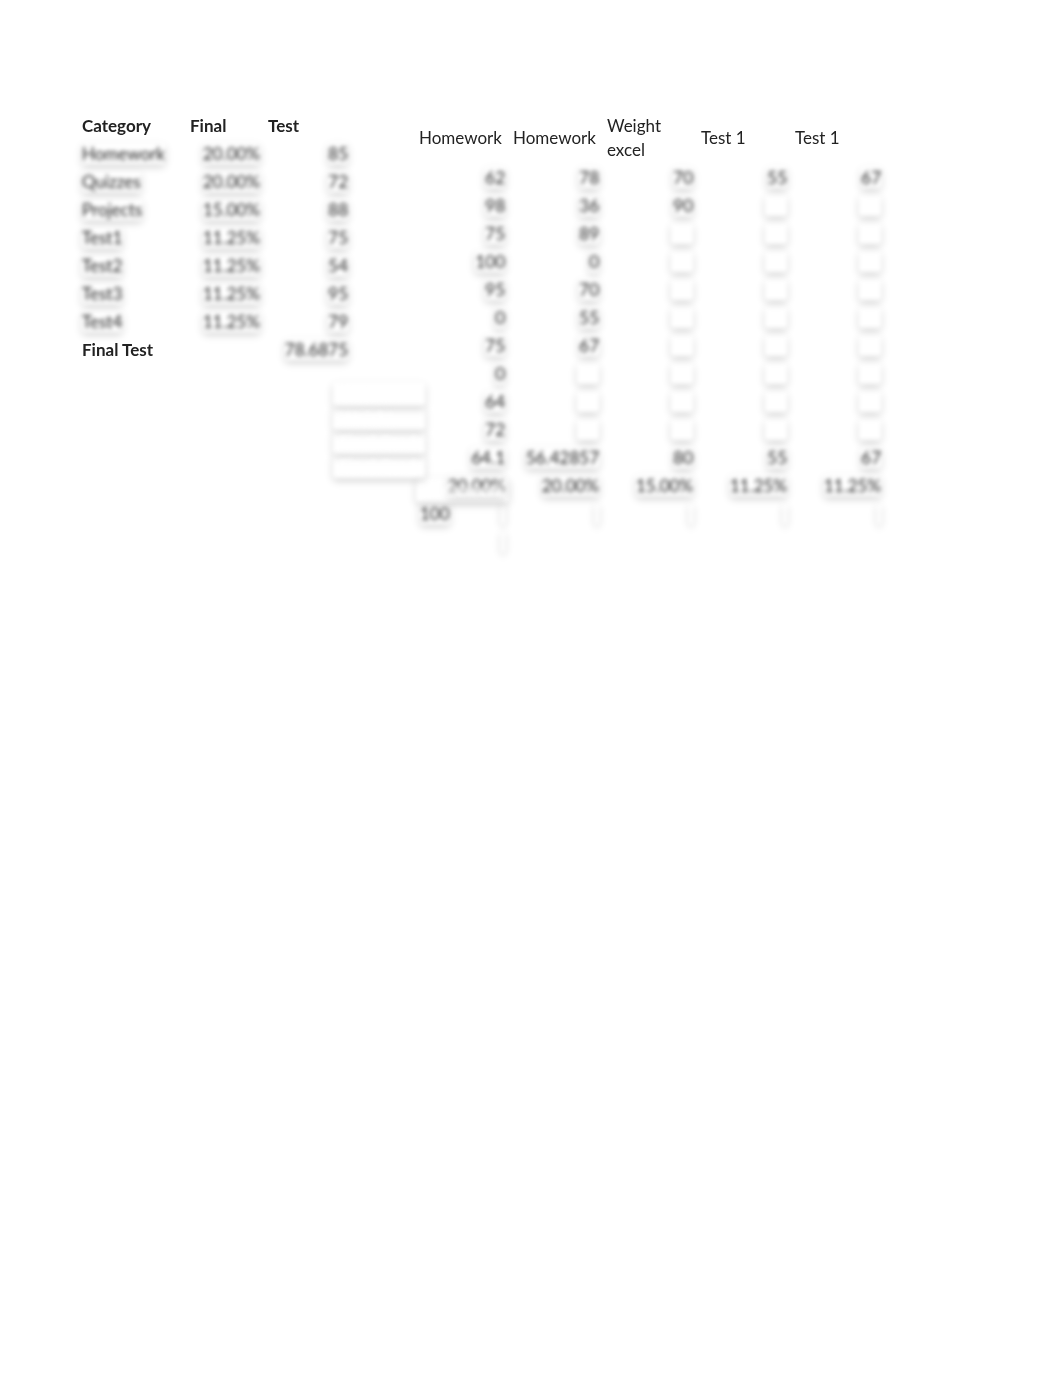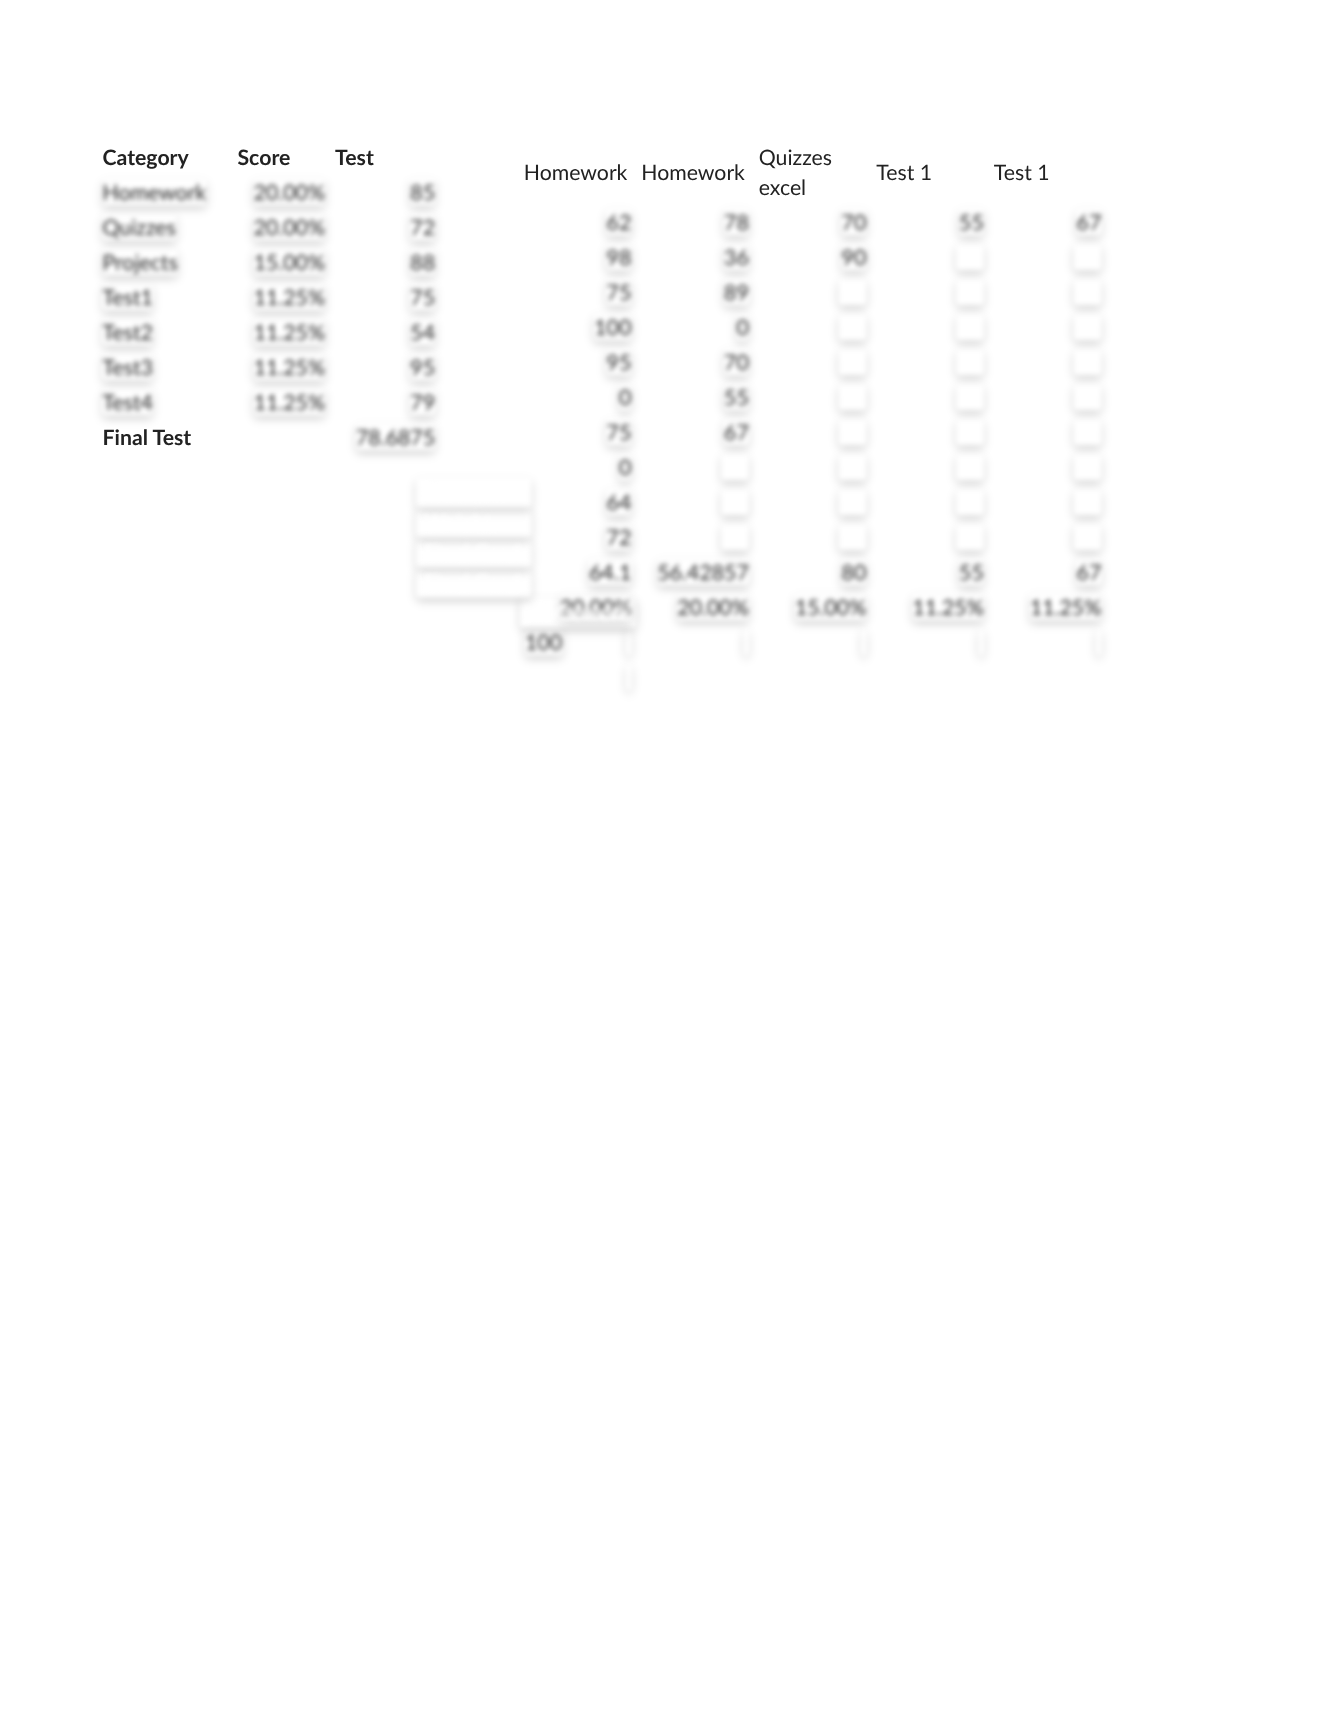--- a/index.html
+++ b/index.html
@@ -103,21 +103,21 @@
 </style>
 </head>
 <body>
 
 <div class="page">
 
   <table class="left-table">
     <thead>
       <tr>
         <th class="left-col-cat">Category</th>
-        <th class="left-col-wgt">Score</th>
+        <th class="left-col-wgt">Final</th>
         <th class="left-col-score">Test</th>
       </tr>
     </thead>
     <tbody>
       <tr>
         <td class="left-col-cat"><span class="cell-blur">Homework</span></td>
         <td class="left-col-wgt"><span class="cell-blur">20.00%</span></td>
         <td class="left-col-score"><span class="cell-blur">85</span></td>
       </tr>
       <tr>
@@ -158,21 +158,21 @@
         <td class="left-col-score"><span class="cell-blur">78.6875</span></td>
       </tr>
     </tfoot>
   </table>
 
   <table class="right-table">
     <thead>
       <tr>
         <th class="right-col">Homework</th>
         <th class="right-col">Homework</th>
-        <th class="right-col">Quizzes excel</th>
+        <th class="right-col">Weight excel</th>
         <th class="right-col">Test 1</th>
         <th class="right-col">Test 1</th>
       </tr>
     </thead>
     <tbody id="right-body">
 
     <tr>
           <td class="right-col"><span class="cell-blur">62</span></td>
           <td class="right-col"><span class="cell-blur">78</span></td>
           <td class="right-col"><span class="cell-blur">70</span></td>

